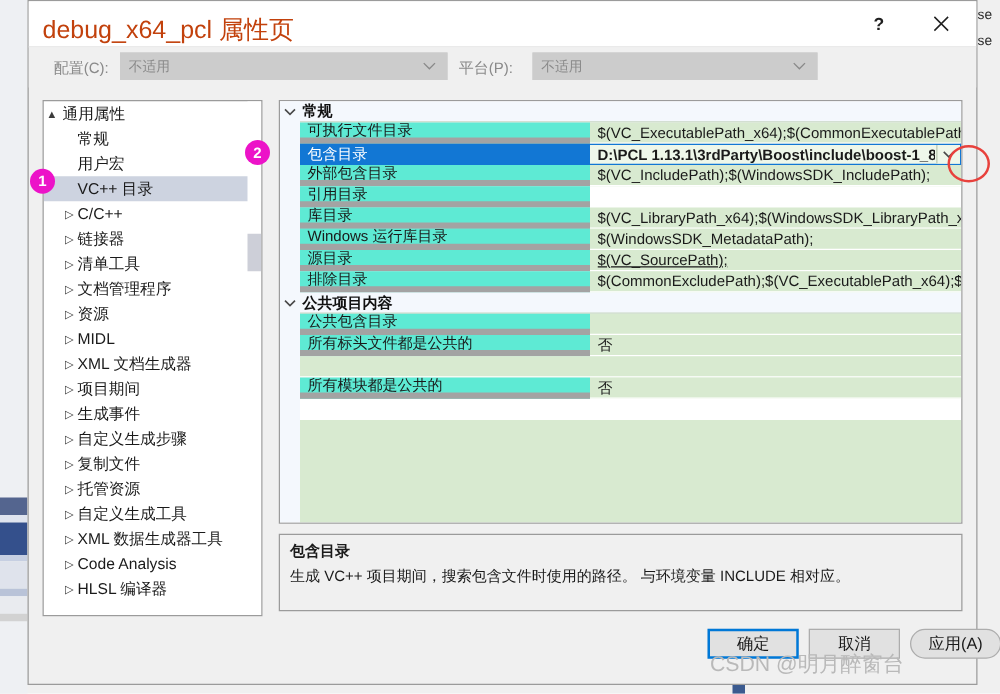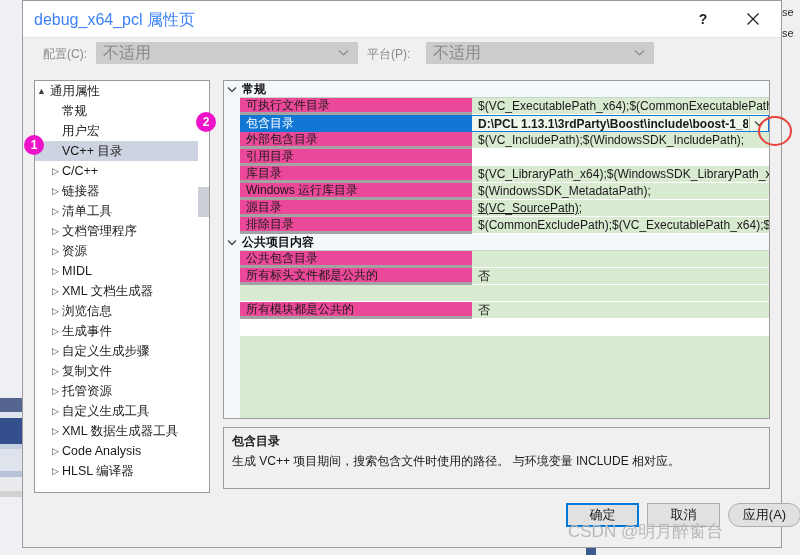--- a/index.html
+++ b/index.html
@@ -71,22 +71,22 @@
   
   .titlebar {
     position: relative;
     height: 36px;
     background: #ffffff;
     border-bottom: 1px solid #e4e4e4;
   }
   .title-text {
     position: absolute;
     left: 11px; top: 9px;
-    font-size: 16px;
-    color: #3b82f6;
+    font-size: 20px;
+    color: #c2410c;
     font-family: "Liberation Sans", sans-serif;
     white-space: nowrap;
   }
   .title-btn {
     position: absolute;
     top: 0;
     width: 44px; height: 35px;
     display: flex; align-items: center; justify-content: center;
     color: #1f1f1f;
     font-size: 15px;
@@ -111,21 +111,21 @@
   .cfg-label-c { left: 20px; }
   .cfg-label-p { left: 344px; }
   .combo {
     position: absolute;
     top: 4px;
     height: 22px;
     background: #cccccc;
     border: 1px solid #cccccc;
     box-sizing: border-box;
     color: #8a8a8a;
-    font-size: 16px;
+    font-size: 11px;
     display: flex;
     align-items: center;
     padding-left: 6px;
   }
   .combo-c { left: 73px; width: 262px; }
   .combo-p { left: 403px; width: 228px; }
   .combo .chev {
     position: absolute;
     right: 8px; top: 50%;
     transform: translateY(-50%);
@@ -248,22 +248,22 @@
     left: 16px; right: 0; bottom: 0;
     height: 1px;
     background: #c8d6c4;
   }
   .grow.prop .pad { width: 16px; flex: 0 0 16px; background: #f4f8fd; height: 17px; }
   .prop-name {
     width: 232px;
     flex: 0 0 232px;
     height: 17px;
     box-sizing: border-box;
-    background: #ec4899;
-    border-bottom: 3px solid #a3a3a3;
+    background: #5eead4;
+    border-bottom: 5px solid #a3a3a3;
     display: flex;
     align-items: center;
     padding-left: 6px;
     color: #1a1a1a;
     overflow: hidden;
   }
   .prop-value {
     flex: 1 1 auto;
     height: 17px;
     box-sizing: border-box;
@@ -489,21 +489,21 @@
           <div class="tree-item child">
             <span class="tw">▷</span>
             <span class="lbl">MIDL</span>
           </div>
           <div class="tree-item child">
             <span class="tw">▷</span>
             <span class="lbl">XML 文档生成器</span>
           </div>
           <div class="tree-item child">
             <span class="tw">▷</span>
-            <span class="lbl">浏览信息</span>
+            <span class="lbl">项目期间</span>
           </div>
           <div class="tree-item child">
             <span class="tw">▷</span>
             <span class="lbl">生成事件</span>
           </div>
           <div class="tree-item child">
             <span class="tw">▷</span>
             <span class="lbl">自定义生成步骤</span>
           </div>
           <div class="tree-item child">

